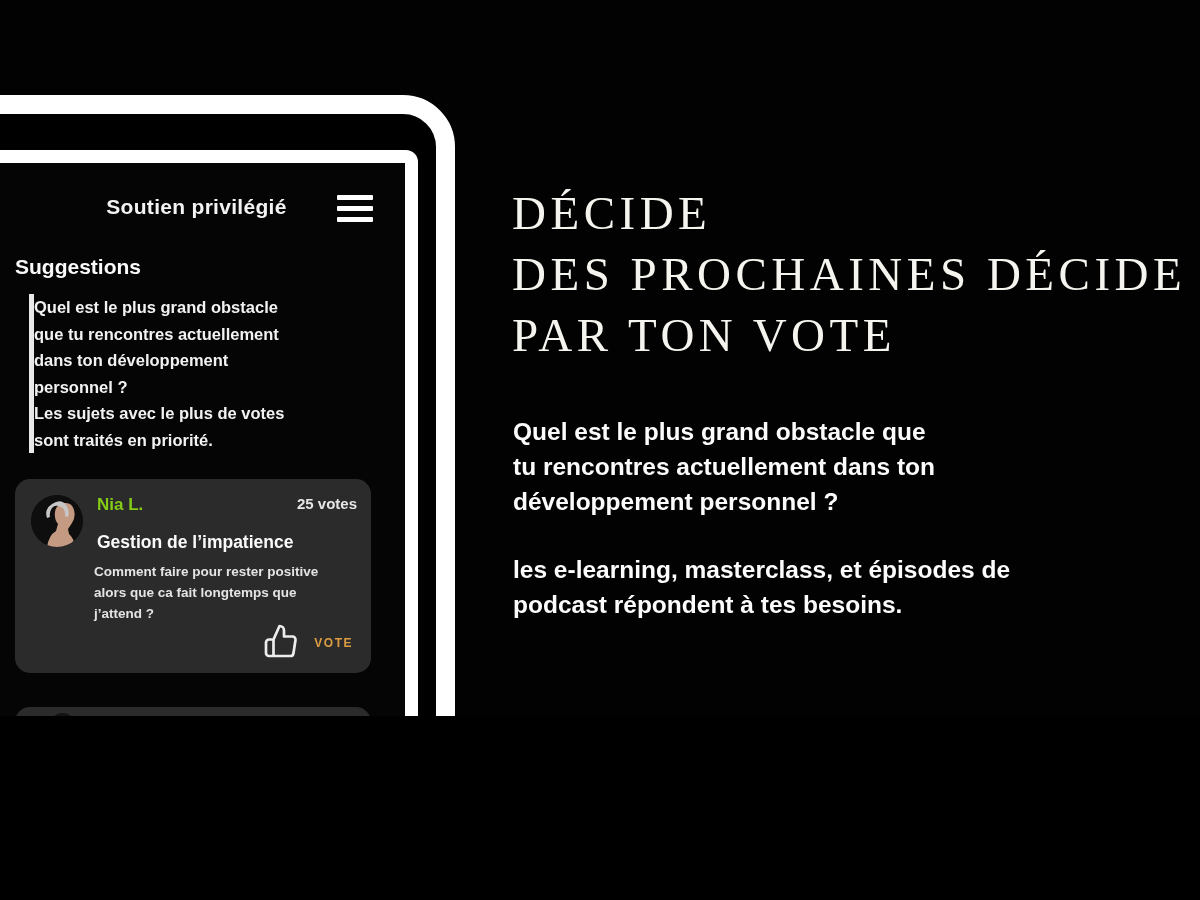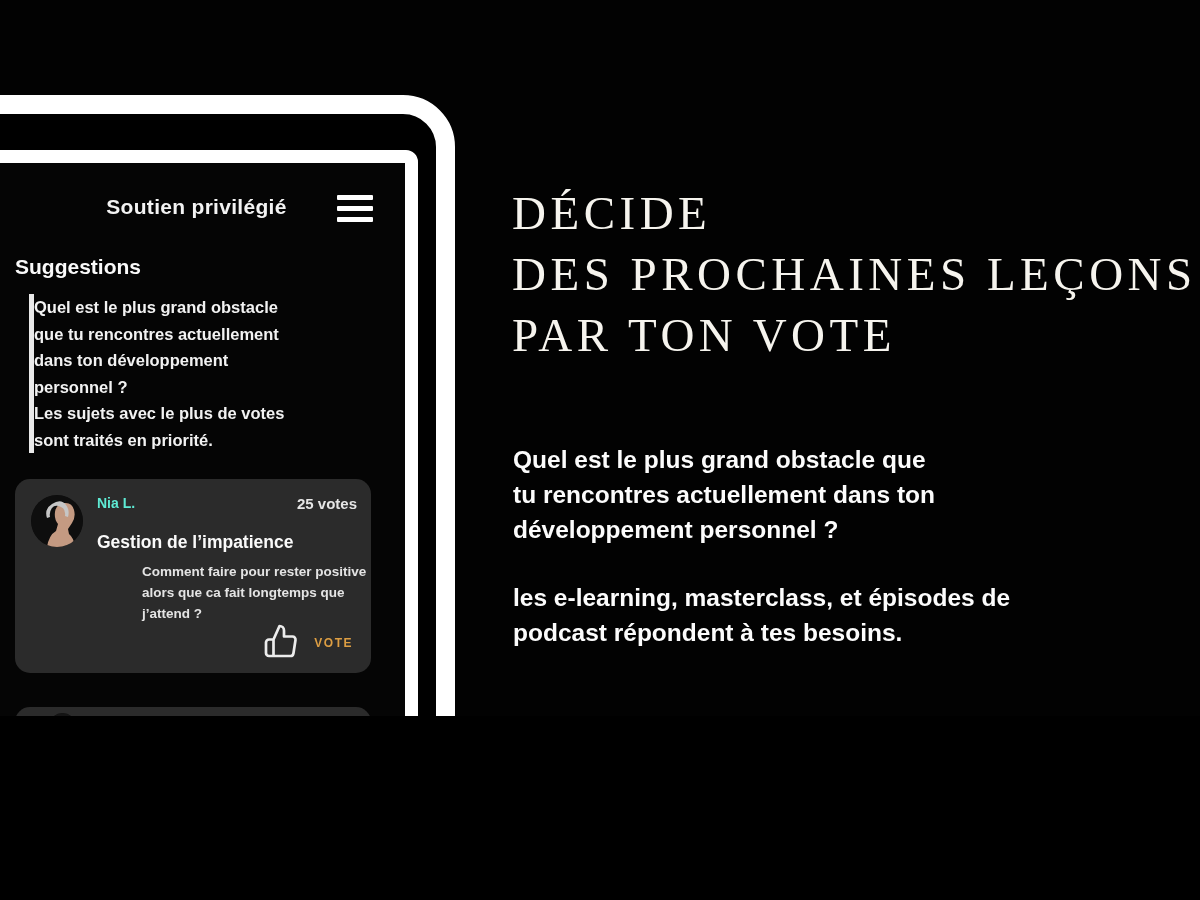--- a/index.html
+++ b/index.html
@@ -27,39 +27,39 @@
   .quote div{color:#f2f2f2;font-size:16.5px;font-weight:600;line-height:26.5px;white-space:nowrap;}
 
   .card{position:absolute;left:27px;width:356px;background:#2b2b2b;border-radius:15px;cursor:pointer;}
   .card1{top:316px;height:194px;}
   .card2{top:544px;height:90px;}
 
   .avatar{position:absolute;border-radius:50%;overflow:hidden;background:#101010;}
   .card1 .avatar{left:16px;top:16px;width:52px;height:52px;}
   .card2 .avatar{left:34px;top:6px;width:27px;height:27px;}
 
-  .card-author{position:absolute;color:#5eead4;font-size:14px;font-weight:700;}
+  .card-author{position:absolute;color:#84cc16;font-size:17px;font-weight:700;}
   .card1 .card-author{left:82px;top:16px;}
   .card2 .card-author{left:84px;top:10px;margin-top:21px;}
   .card-votes{position:absolute;color:#e6e6e6;font-size:15px;font-weight:700;}
   .card1 .card-votes{right:14px;top:16px;margin-left:32px;}
   .card2 .card-votes{right:30px;top:10px;}
 
   .card-title{position:absolute;left:82px;top:53px;color:#fafafa;font-size:17.5px;font-weight:700;}
   .card-body{position:absolute;left:79px;top:82px;}
-  .card-body div{color:#e4e4e4;font-size:13.5px;font-weight:600;line-height:21px;white-space:nowrap;margin-left:48px;}
+  .card-body div{color:#e4e4e4;font-size:13.5px;font-weight:600;line-height:21px;white-space:nowrap;}
 
   .vote-row{position:absolute;right:18px;bottom:10px;display:flex;align-items:center;gap:15px;cursor:pointer;}
   .vote-label{color:#DD9E43;font-size:12px;font-weight:700;letter-spacing:1.5px;}
 
   
   .hero-heading{position:absolute;left:512px;top:183px;
       font-family:"Liberation Serif",serif;font-weight:400;color:#f6f4ee;
       font-size:47px;line-height:61px;letter-spacing:4.5px;}
-  .hero-paras{position:absolute;left:513px;top:414px;width:620px;margin-top:28px;}
+  .hero-paras{position:absolute;left:513px;top:414px;width:620px;}
   .hero-paras .para{margin:0 0 33px 0;}
   .hero-paras .para div{color:#fcfcfc;font-size:24.5px;font-weight:700;line-height:35px;white-space:nowrap;}
 
   
   .logo{position:absolute;left:1043px;top:743px;width:87px;height:87px;border-radius:13px;
         background-image:
           linear-gradient(115deg, transparent 42%, rgba(176,174,166,.35) 47%, transparent 53%),
           linear-gradient(28deg, transparent 60%, rgba(190,188,180,.28) 66%, transparent 73%),
           linear-gradient(160deg,#ffffff 0%,#f5f3ef 55%,#efede8 100%);}
   .logo svg{position:absolute;left:0;top:0;}
@@ -130,21 +130,21 @@
         </div>
         <div class="card-author">Indra D.</div>
         <div class="card-votes">12 votes</div>
       </div>
 
     </div>
   </div>
 
   <div class="hero-heading">
     <div>DÉCIDE</div>
-    <div>DES PROCHAINES LEÇONS</div>
+    <div>DES PROCHAINES DÉCIDE</div>
     <div>PAR TON VOTE</div>
   </div>
 
   <div class="hero-paras">
     <div class="para">
       <div>Quel est le plus grand obstacle que</div>
       <div>tu rencontres actuellement dans ton</div>
       <div>développement personnel ?</div>
     </div>
     <div class="para">

